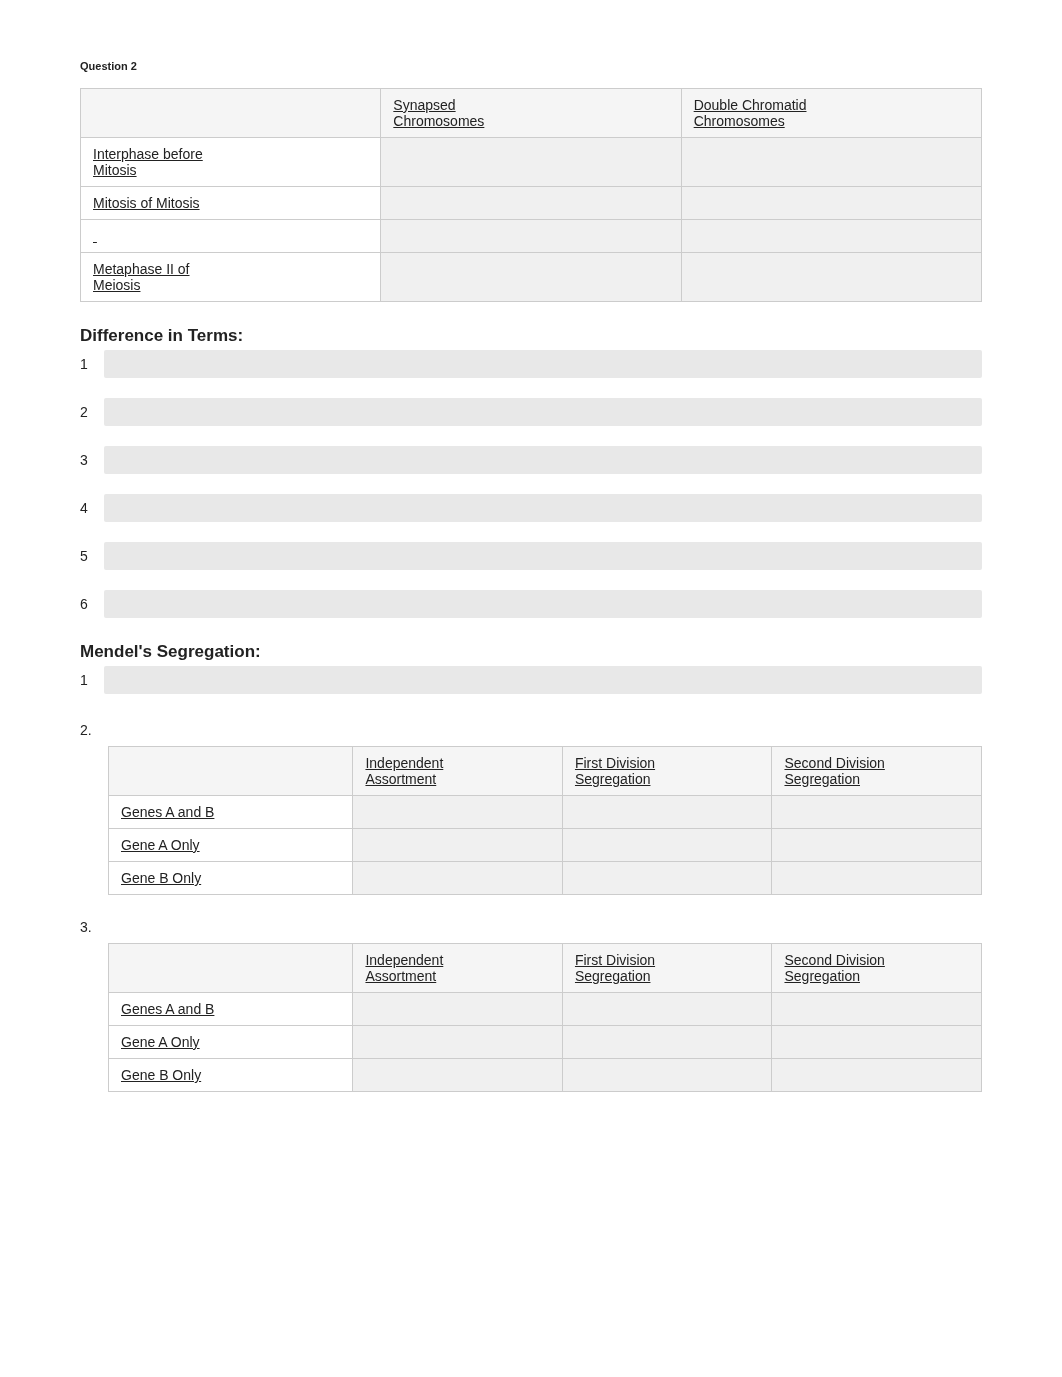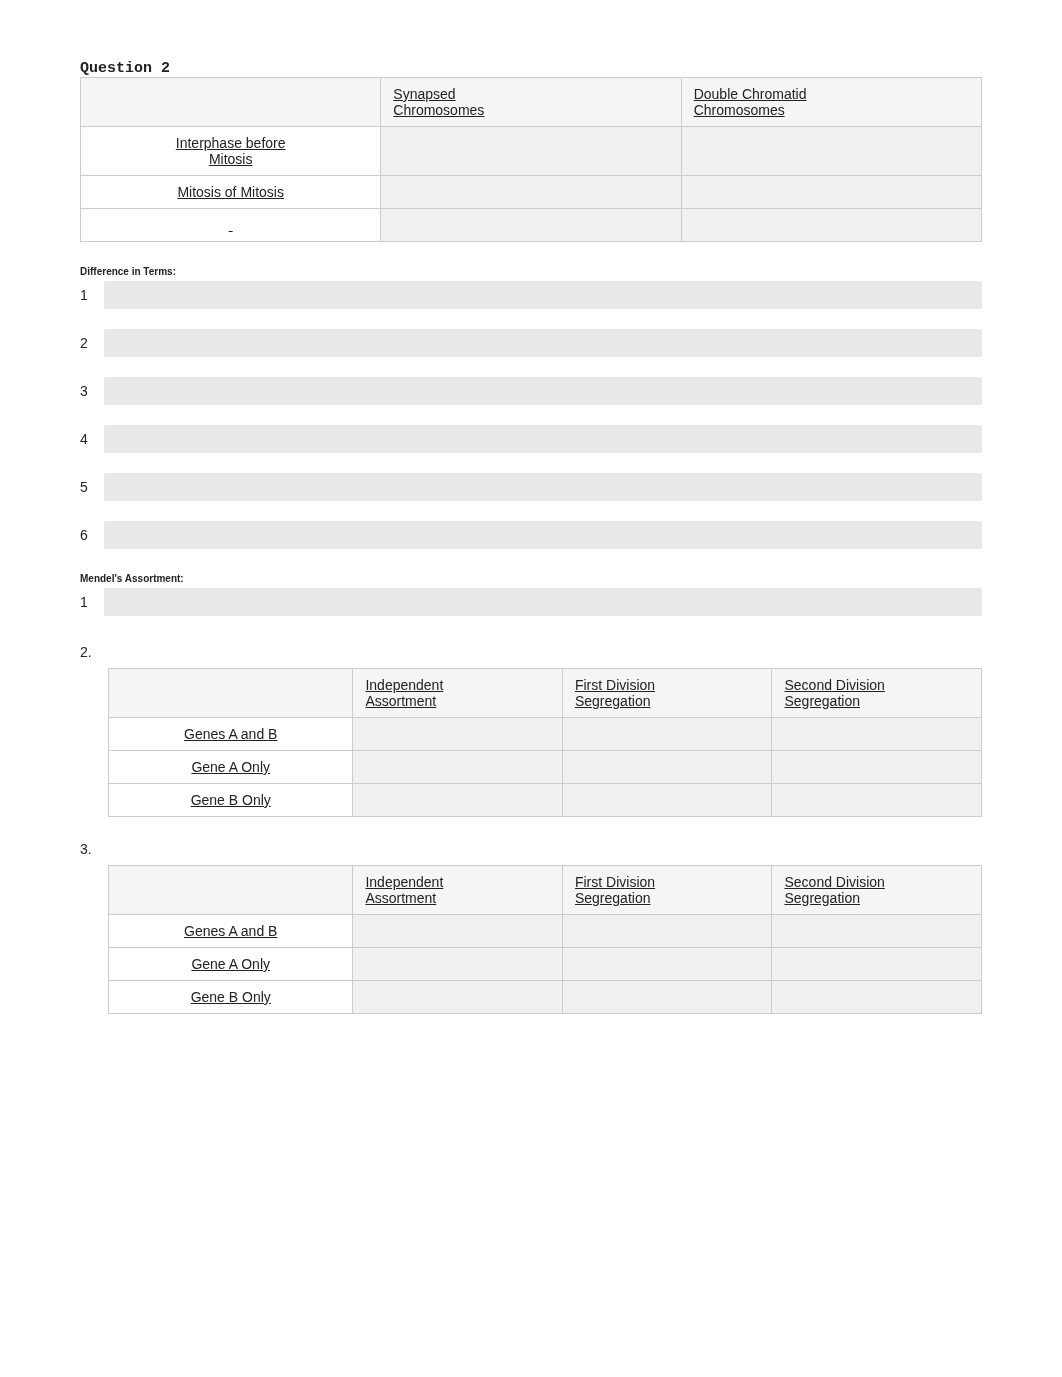--- a/index.html
+++ b/index.html
@@ -7,22 +7,22 @@
       font-family: Arial, sans-serif;
       font-size: 14px;
       background: #fff;
       color: #222;
       padding: 60px 80px;
       max-width: 1062px;
     }
 
     .question-title {
       font-weight: bold;
-      font-size: 15px;
-      font-family: Liberation Mono, monospace;
+      font-size: 11px;
+      margin-bottom: 16px;
     }
 
     
     table {
       border-collapse: collapse;
       width: 100%;
       margin-bottom: 24px;
       text-decoration: underline;
     }
     th, td {
@@ -36,30 +36,29 @@
       font-weight: normal;
       text-align: left;
     }
     td {
       background: #fafafa;
     }
     td.row-label {
       background: #fff;
       font-weight: normal;
       border-right: 1px solid #ccc;
-      text-align: center;
     }
     td.empty-cell {
       background: #f0f0f0;
     }
 
     
     .section-heading {
       font-weight: bold;
-      font-size: 10px;
+      font-size: 17px;
       margin-bottom: 4px;
       margin-top: 24px;
     }
     .numbered-line {
       display: flex;
       align-items: center;
       margin-bottom: 6px;
     }
     .numbered-line .num {
       min-width: 24px;
@@ -135,20 +134,25 @@
     <tr>
       <td class="row-label">Mitosis of Mitosis</td>
       <td class="empty-cell"></td>
       <td class="empty-cell"></td>
     </tr>
     <tr>
       <td class="row-label">&nbsp;</td>
       <td class="empty-cell"></td>
       <td class="empty-cell"></td>
     </tr>
+    <tr>
+      <td class="row-label">Metaphase II of<br>Meiosis</td>
+      <td class="empty-cell"></td>
+      <td class="empty-cell"></td>
+    </tr>
   </tbody>
 </table>
 
 <div class="diff-section">
   <div class="section-heading">Di<strong>ff</strong>erence in Terms:</div>
   <div class="numbered-line">
     <span class="num">1</span>
     <div class="line-input"></div>
   </div>
   <div class="spacer"></div>
@@ -172,21 +176,21 @@
     <div class="line-input"></div>
   </div>
   <div class="spacer"></div>
   <div class="numbered-line">
     <span class="num">6</span>
     <div class="line-input"></div>
   </div>
 </div>
 
 <div class="mendel-section">
-  <div class="section-heading">Mendel's Assortment:</div>
+  <div class="section-heading">Mendel's Segregation:</div>
 
   <div class="mendel-item-1">
     <span class="num">1</span>
     <div class="line-input"></div>
   </div>
 
   <div class="spacer"></div>
 
   <div class="mendel-two-label">2.</div>
 

